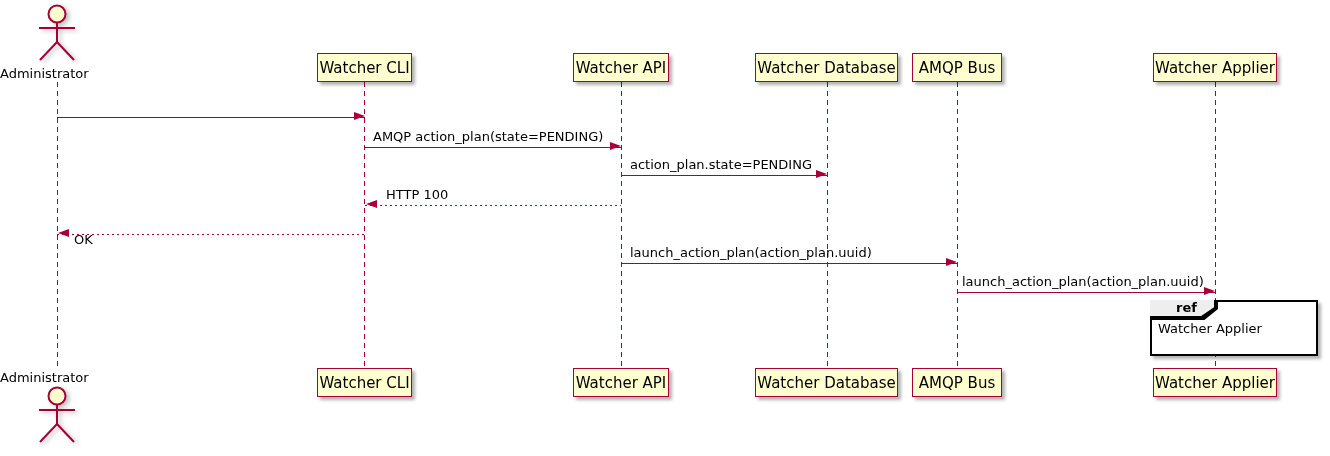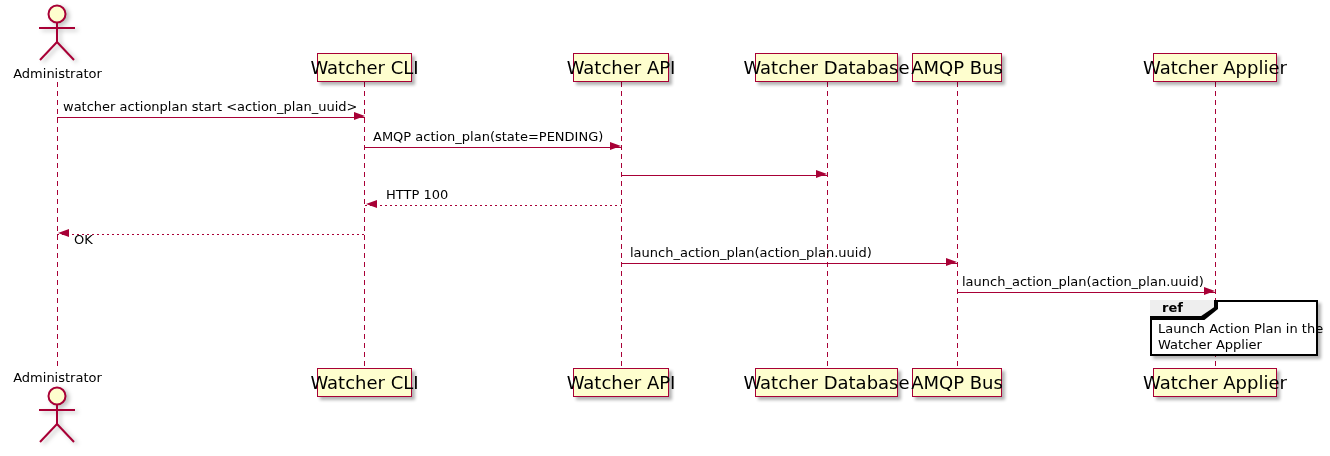--- a/index.html
+++ b/index.html
@@ -15,42 +15,42 @@
   body{background:#ffffff;font-family:"DejaVu Sans",sans-serif;color:var(--text)}
   .canvas{position:relative;width:1330px;height:456px;background:#ffffff;overflow:hidden}
 
   .lifeline{position:absolute;width:1px;
     background:repeating-linear-gradient(to bottom,var(--line) 0 5px,transparent 5px 9px)}
 
   .pbox{position:absolute;height:29px;background:var(--participant-fill);
     border:1.5px solid var(--participant-border);
     box-shadow:3px 3px 3px rgba(0,0,0,.30);
     display:flex;align-items:center;justify-content:center;
-    font-size:18px;color:var(--text);white-space:nowrap}
+    font-size:15px;color:var(--text);white-space:nowrap}
 
-  .actor-label{position:absolute;width:115px;text-align:center;font-size:13px;color:var(--text)}
+  .actor-label{position:absolute;width:115px;text-align:left;font-size:13px;color:var(--text)}
   .actor-svg{position:absolute;filter:drop-shadow(3px 2px 2px rgba(0,0,0,.25))}
   .actor-svg line{stroke:var(--line);stroke-width:2}
   .actor-svg circle{stroke:var(--line);stroke-width:2;fill:var(--participant-fill)}
 
   .msg-label{position:absolute;font-size:13px;line-height:16px;color:var(--text);white-space:nowrap}
   .msg-line{position:absolute;height:1px;background:var(--line)}
   .msg-line.dashed{background:repeating-linear-gradient(to right,var(--line) 0 2px,transparent 2px 5px)}
   .head-r{position:absolute;width:0;height:0;border-top:4.5px solid transparent;
     border-bottom:4.5px solid transparent;border-left:11px solid var(--line)}
   .head-l{position:absolute;width:0;height:0;border-top:4.5px solid transparent;
     border-bottom:4.5px solid transparent;border-right:11px solid var(--line)}
 
   .ref{position:absolute;background:var(--ref-fill);border:2px solid var(--ref-border);
     box-shadow:3px 3px 3px rgba(0,0,0,.30)}
   .ref-head-bg{position:absolute;left:-2px;top:-2px;width:68px;height:20px;background:var(--ref-border);
     clip-path:polygon(0 0,100% 0,100% 45%,80% 100%,0 100%)}
   .ref-head{position:absolute;left:0;top:0;width:64px;height:16px;background:var(--ref-header-fill);
     clip-path:polygon(0 0,100% 0,100% 45%,80% 100%,0 100%);
-    font-weight:bold;font-size:13px;line-height:16px;padding-left:12px}
+    font-weight:bold;font-size:13px;line-height:16px;padding-left:26px}
   .ref-body{position:absolute;left:0;top:17px;padding:2px 6px;font-size:13px;line-height:16px;white-space:nowrap}
 </style>
 </head>
 <body>
 
 <div class="canvas">
 
   <div class="lifeline" style="left:57px;top:82px;height:288px"></div>
   <div class="lifeline" style="left:364px;top:82px;height:286px"></div>
   <div class="lifeline" style="left:621px;top:82px;height:286px"></div>
@@ -66,28 +66,28 @@
     <line x1="20" y1="38" x2="37" y2="56"></line>
   </svg>
   <div class="actor-label" style="left:0;top:66px">Administrator</div>
 
   <div class="pbox" style="left:317px;top:53px;width:95px">Watcher CLI</div>
   <div class="pbox" style="left:573px;top:53px;width:96px">Watcher API</div>
   <div class="pbox" style="left:755px;top:53px;width:143px">Watcher Database</div>
   <div class="pbox" style="left:912px;top:53px;width:90px">AMQP Bus</div>
   <div class="pbox" style="left:1153px;top:53px;width:124px">Watcher Applier</div>
 
-  <div class="msg-label" style="left:63px;top:99px">watcher actionplan start &lt;action_plan_uuid&gt;</div>
   <div class="msg-line" style="left:57px;top:117px;width:308px"></div>
   <div class="head-r" style="left:354px;top:112px"></div>
 
   <div class="msg-label" style="left:373px;top:129px">AMQP action_plan(state=PENDING)</div>
   <div class="msg-line" style="left:365px;top:147px;width:256px"></div>
   <div class="head-r" style="left:610px;top:142px"></div>
 
+  <div class="msg-label" style="left:630px;top:157px">action_plan.state=PENDING</div>
   <div class="msg-line" style="left:621px;top:175px;width:206px"></div>
   <div class="head-r" style="left:816px;top:170px"></div>
 
   <div class="msg-label" style="left:386px;top:187px">HTTP 100</div>
   <div class="msg-line dashed" style="left:365px;top:205px;width:256px"></div>
   <div class="head-l" style="left:366px;top:200px"></div>
 
   <div class="msg-label" style="left:74px;top:232px">OK</div>
   <div class="msg-line dashed" style="left:57px;top:234px;width:308px"></div>
   <div class="head-l" style="left:58px;top:229px"></div>
@@ -98,21 +98,20 @@
 
   <div class="msg-label" style="left:962px;top:274px">launch_action_plan(action_plan.uuid)</div>
   <div class="msg-line" style="left:957px;top:292px;width:258px"></div>
   <div class="head-r" style="left:1204px;top:287px"></div>
 
   <div class="ref" style="left:1150px;top:300px;width:168px;height:56px">
     <div class="ref-head-bg">
       <div class="ref-head">ref</div>
     </div>
     <div class="ref-body">
-      <div>Launch Action Plan in the</div>
       <div>Watcher Applier</div>
     </div>
   </div>
 
   <div class="pbox" style="left:317px;top:368px;width:95px">Watcher CLI</div>
   <div class="pbox" style="left:573px;top:368px;width:96px">Watcher API</div>
   <div class="pbox" style="left:755px;top:368px;width:143px">Watcher Database</div>
   <div class="pbox" style="left:912px;top:368px;width:90px">AMQP Bus</div>
   <div class="pbox" style="left:1153px;top:368px;width:124px">Watcher Applier</div>
 

